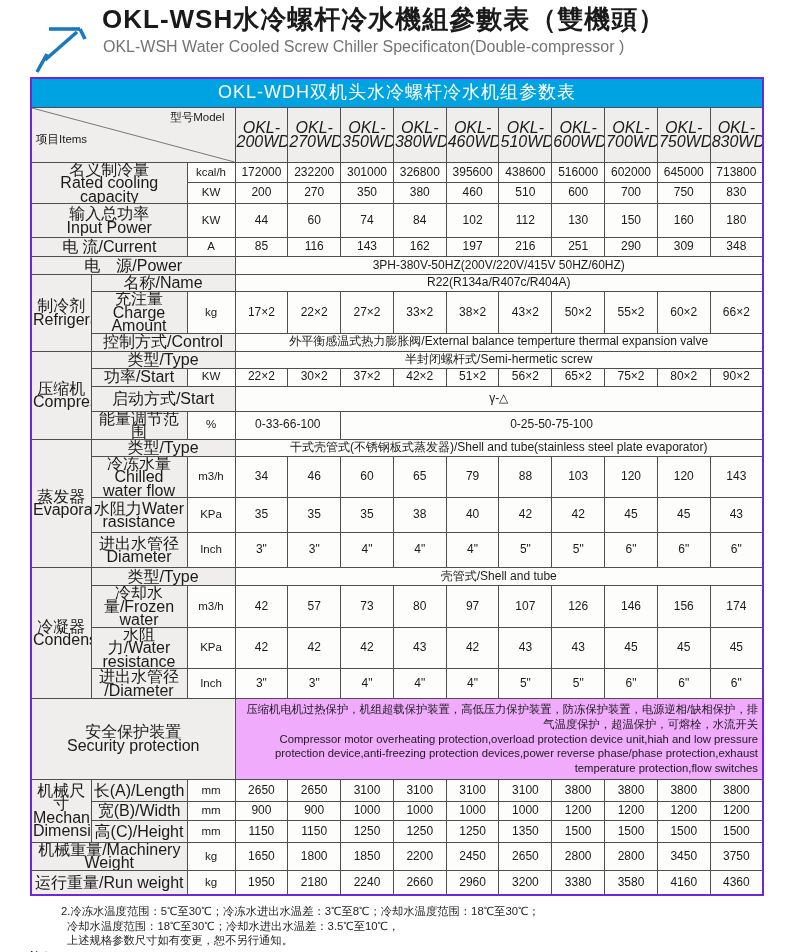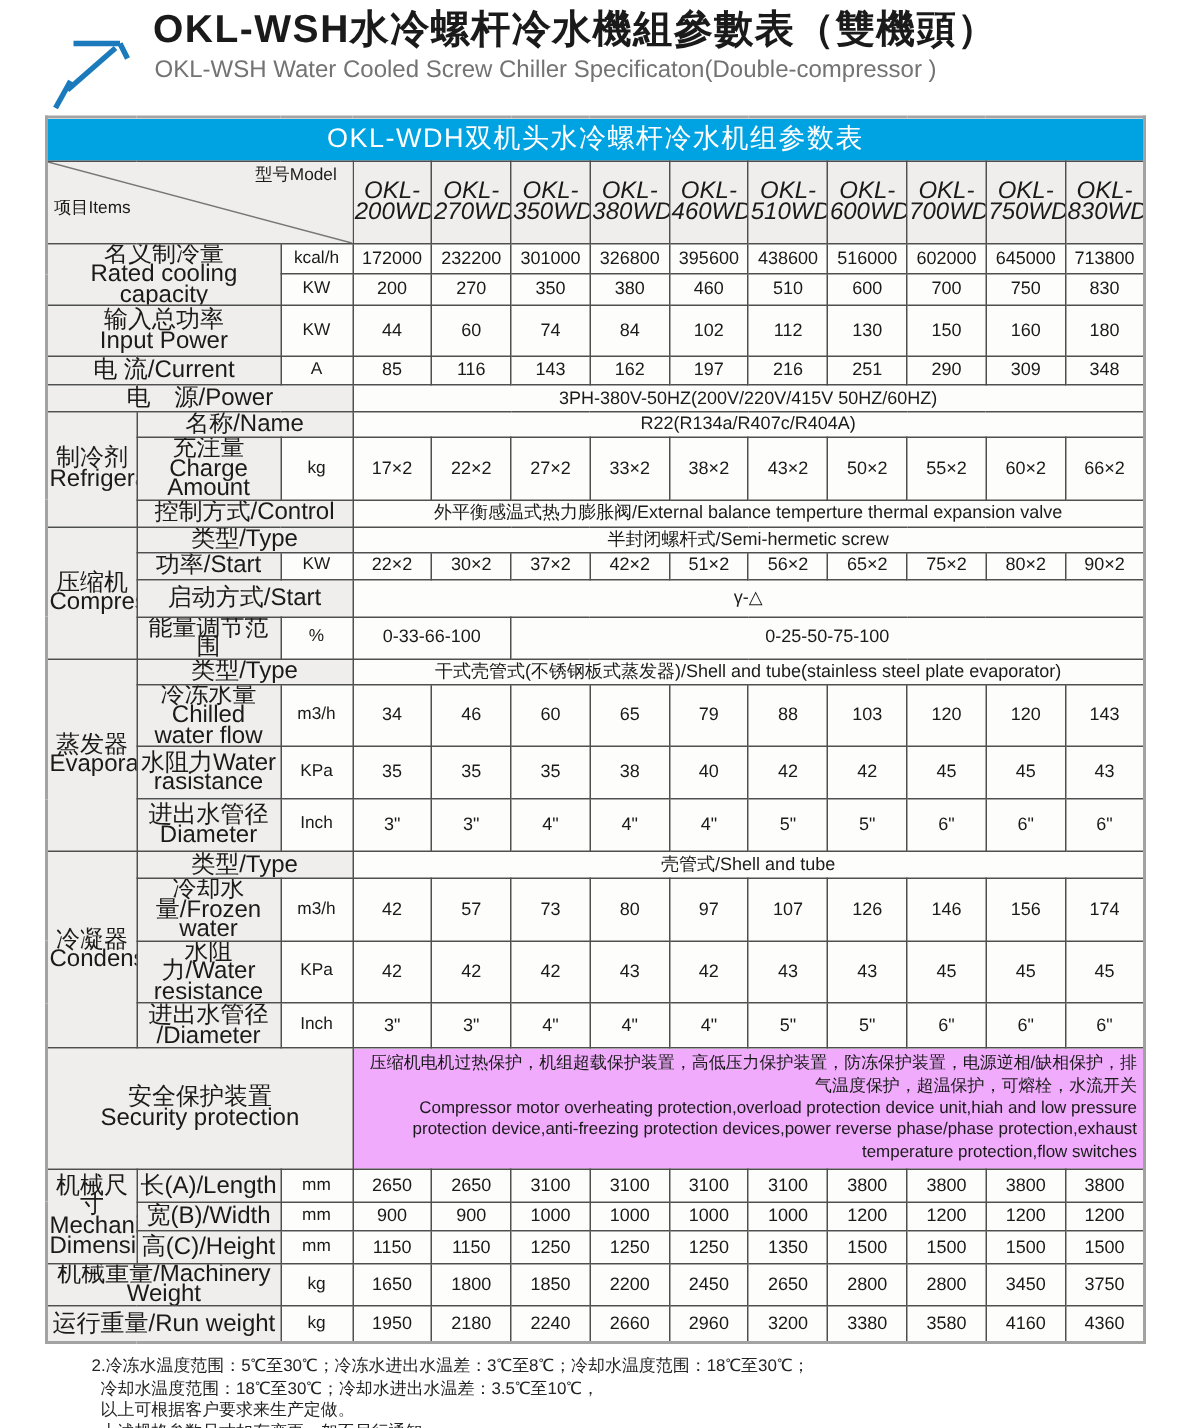--- a/index.html
+++ b/index.html
@@ -8,21 +8,21 @@
     font-family:"Liberation Sans",sans-serif;color:#1a1a1a;
   }
   
   .hdr{position:relative;height:74px;padding-top:3px;}
   .logo{position:absolute;left:32px;top:22px;}
   .t-cn{margin-left:102px;font-size:26px;font-weight:bold;letter-spacing:1px;line-height:32px;white-space:nowrap;}
   .t-en{margin-left:103px;font-size:16px;line-height:24px;white-space:nowrap;color:#737373;}
   
   table{
     border-collapse:collapse;table-layout:fixed;
-    width:732px;margin:0 0 0 30px;border:2px solid #a3a3a3;
+    width:732px;margin:0 0 0 30px;border:2px solid #6d28d9;
   }
   col.c-grp{width:60px;} col.c-item{width:96px;} col.c-unit{width:48px;} col.c-m{width:52.8px;}
   td{
     border:1px solid #4f4f4f;text-align:center;vertical-align:middle;
     font-size:12px;line-height:13.5px;padding:0 1px;overflow:hidden;white-space:pre-line;
   }
   td.banner{
     background:#00a3e2;color:#ffffff;font-size:18px;letter-spacing:1px;font-weight:500;
   }
   .hd{background:#efeeec;}
@@ -418,17 +418,16 @@
         <td class="val">3580</td>
         <td class="val">4160</td>
         <td class="val">4360</td>
       </tr>
   </tbody>
 </table>
 
 <div class="notes">
   <div class="note-line ind1">2.冷冻水温度范围：5℃至30℃；冷冻水进出水温差：3℃至8℃；冷却水温度范围：18℃至30℃；</div>
   <div class="note-line ind2">冷却水温度范围：18℃至30℃；冷却水进出水温差：3.5℃至10℃，</div>
-  <div class="note-line ind2">以上可根据客户要求来生产定做。</div>
   <div class="note-line ind2">上述规格参数尺寸如有变更，恕不另行通知。</div>
   <div class="note-line">Notes:</div>
 
 </div>
 
 </body></html>

